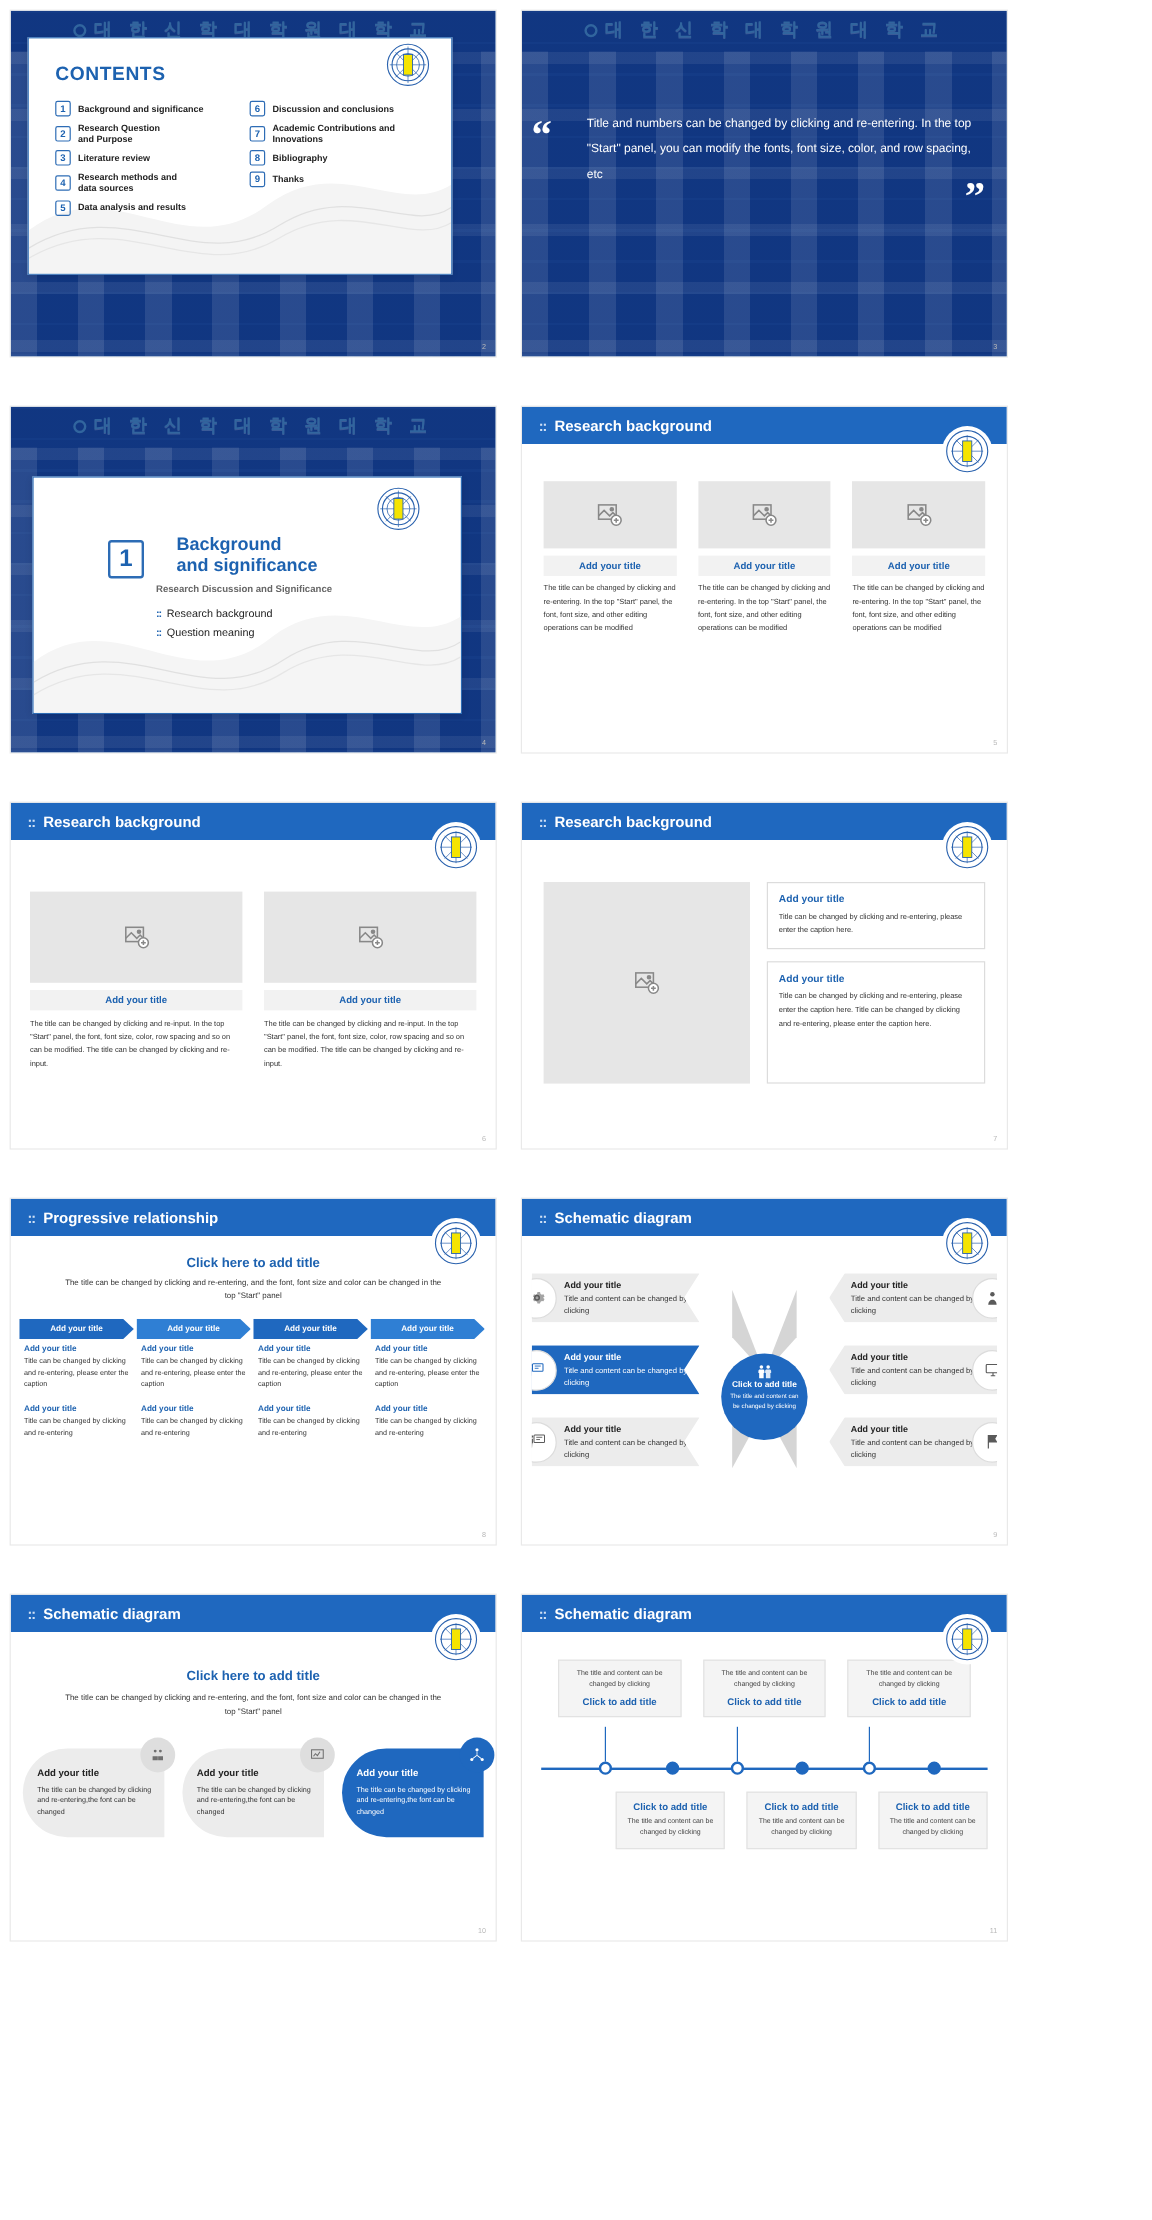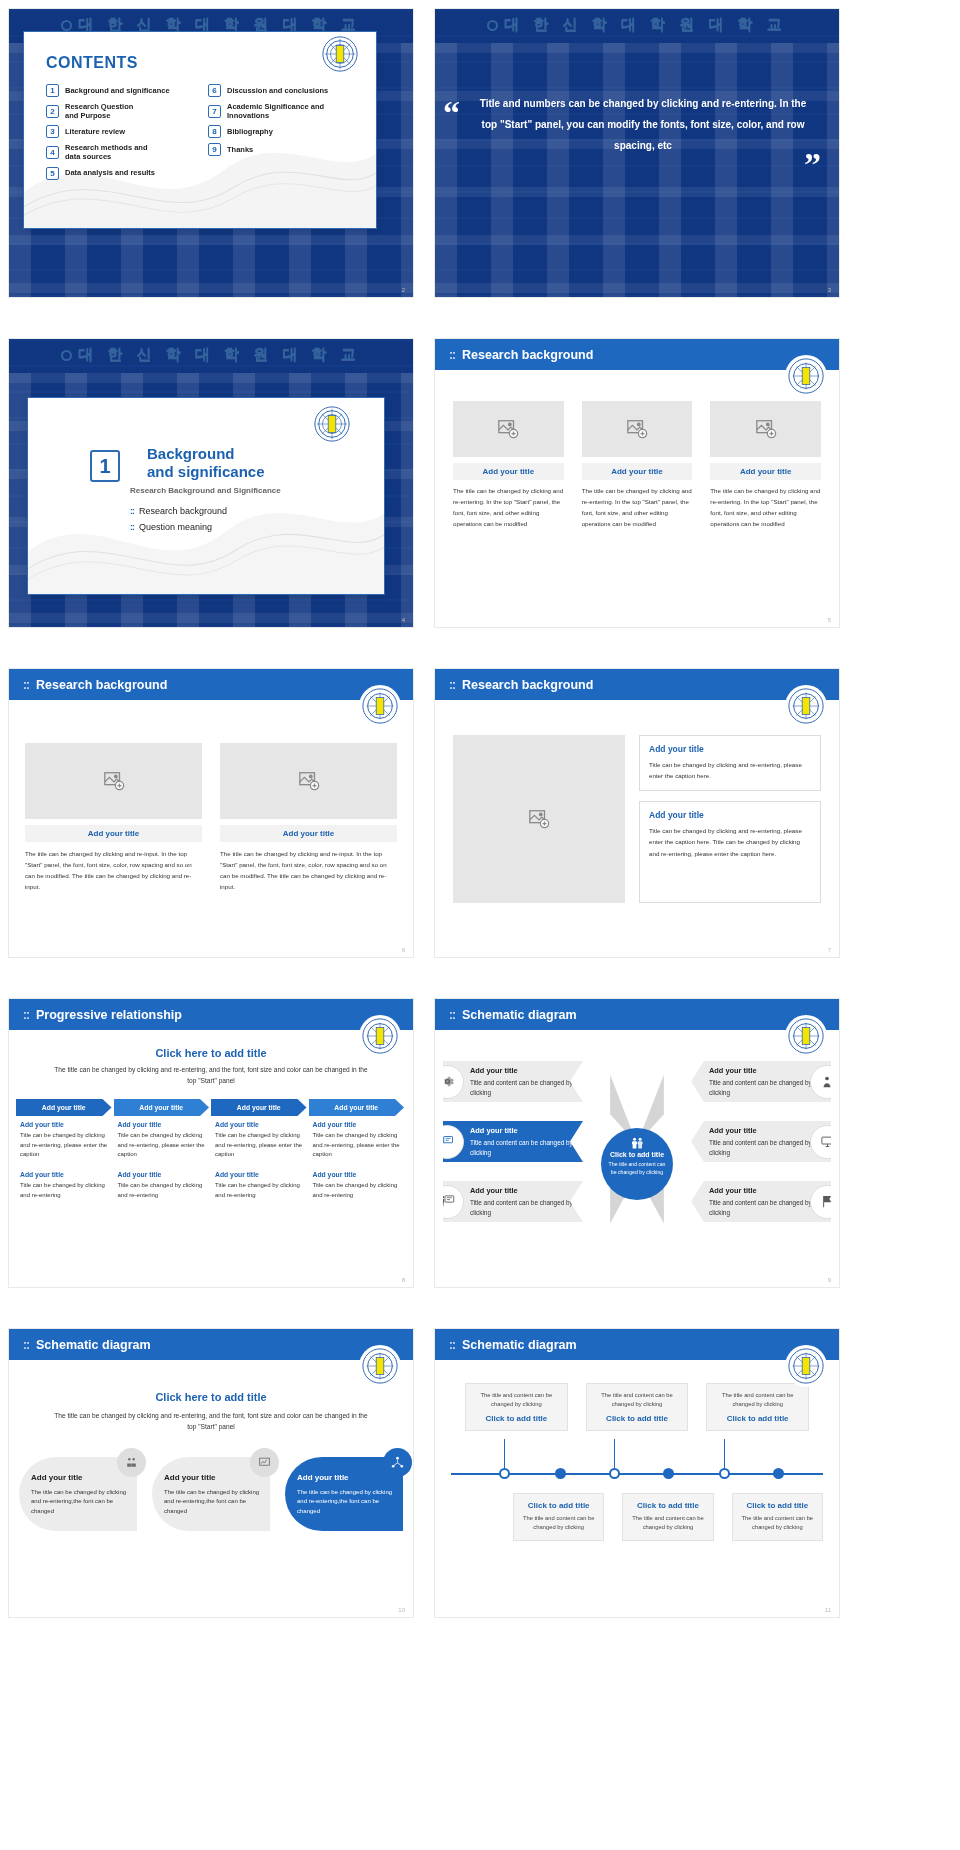--- a/index.html
+++ b/index.html
@@ -124,22 +124,22 @@
     position: absolute; left: -30px; top: 10px;
     font-family: "Liberation Serif", serif;
     font-size: 34px; line-height: .6; color: #ffffff; font-weight: bold;
   }
   .quote-close {
     position: absolute; right: -8px; top: 62px;
     font-family: "Liberation Serif", serif;
     font-size: 34px; line-height: .6; color: #ffffff; font-weight: bold;
   }
   .quote-text {
-    color: #fff; font-size: 10px; font-weight: bold;
-    line-height: 2.1; text-align: center;
+    color: #fff; font-size: 10px; font-weight: normal;
+    line-height: 2.1; text-align: left; margin-left: 16px;
   }
 
   
   .chapter-card { left: 18px; top: 58px; width: 358px; height: 198px; }
   .chapter-num {
     position: absolute; left: 62px; top: 52px;
     width: 30px; height: 32px;
     border: 2px solid #2d6cb5; border-radius: 3px;
     color: #1d62b0; font-size: 20px; font-weight: bold;
     display: flex; align-items: center; justify-content: center;
@@ -331,21 +331,21 @@
               <span class="toc-label">Data analysis and results</span>
             </div>
         </div>
         <div class="toc-col">
           <div class="toc-item">
               <span class="toc-num">6</span>
               <span class="toc-label">Discussion and conclusions</span>
             </div>
           <div class="toc-item">
               <span class="toc-num">7</span>
-              <span class="toc-label" style="white-space:pre-line">Academic Significance and
+              <span class="toc-label" style="white-space:pre-line">Academic Contributions and
 Innovations</span>
             </div>
           <div class="toc-item">
               <span class="toc-num">8</span>
               <span class="toc-label">Bibliography</span>
             </div>
           <div class="toc-item">
               <span class="toc-num">9</span>
               <span class="toc-label">Thanks</span>
             </div>
@@ -393,21 +393,21 @@
       <div class="wave">
         <svg viewBox="0 0 358 130" preserveAspectRatio="none">
           <path d="M0,84 C70,34 130,118 200,64 C260,22 312,76 358,48 L358,130 L0,130 Z" fill="#f5f5f5"></path>
           <path d="M0,100 C80,54 140,126 210,82 C270,46 322,92 358,68" fill="none" stroke="#e0e0e0" stroke-width="1"></path>
           <path d="M0,110 C80,64 140,134 210,92 C270,58 322,102 358,80" fill="none" stroke="#e6e6e6" stroke-width="1"></path>
         </svg>
       </div>
       <div class="chapter-num">1</div>
       <div class="chapter-h" style="white-space:pre-line">Background
 and significance</div>
-      <div class="chapter-sub">Research Background and Significance</div>
+      <div class="chapter-sub">Research Discussion and Significance</div>
       <div class="chapter-list">
         <div class="bullet-row">
             <span class="dblcolon">::</span>
             <span>Research background</span>
           </div>
         <div class="bullet-row">
             <span class="dblcolon">::</span>
             <span>Question meaning</span>
           </div>
       </div>

